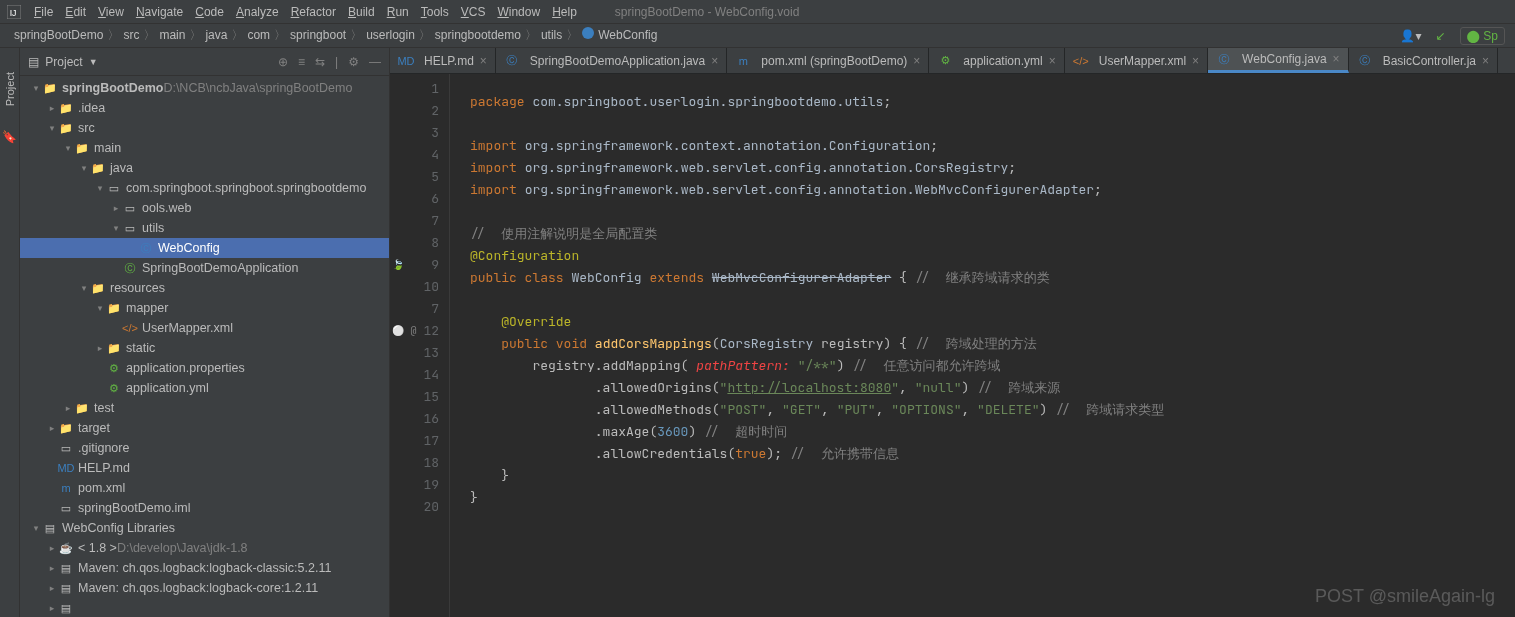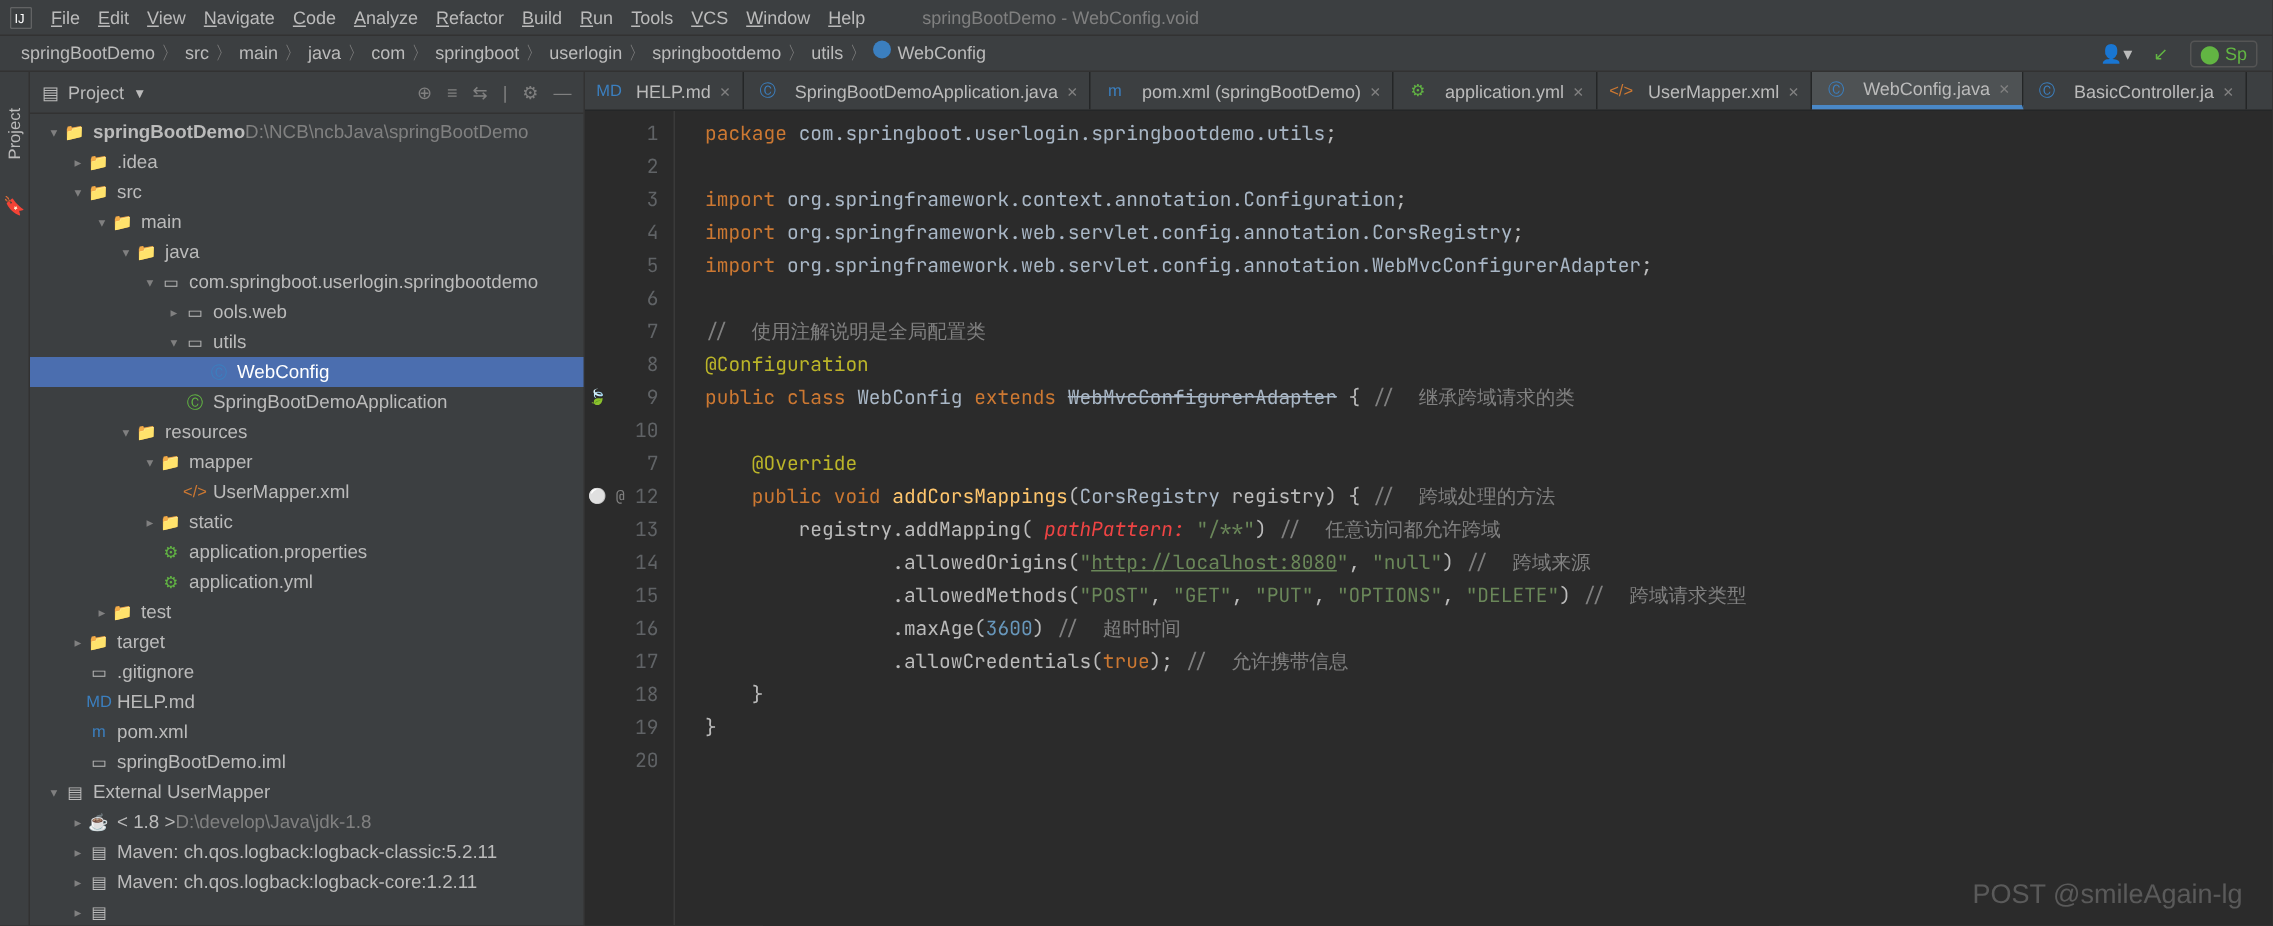--- a/index.html
+++ b/index.html
@@ -127,21 +127,21 @@
     gap:6px;
     border-right:1px solid var(--tab-border);
     white-space:nowrap;
     color: var(--text);
     font-size:12px;
   }
   .tab.active { background:#4e5254; border-bottom:3px solid #4a88c7; }
   .tab .close { color: var(--text-dim); font-size:12px; }
   .code-wrap { flex:1; display:flex; overflow:auto; font-family: "JetBrains Mono","Consolas",monospace; font-size:13px; line-height:22px;}
   .gutter-area { width:60px; background: var(--bg-editor); border-right:1px solid #3a3a3a; text-align:right; color:#606366; padding:4px 10px 4px 4px; position:relative;}
-  .code { flex:1; padding:4px 16px 4px 20px; white-space:pre; background: var(--bg-editor);}
+  .code { flex:1; padding:4px 16px 4px 20px; white-space:pre; background: var(--bg-editor); margin-top: 13px;}
   .kw { color: var(--orange); }
   .str { color: var(--green); }
   .num { color: var(--blue); }
   .ann { color: var(--yellow); }
   .cm { color: var(--comment); }
   .cls { color: #a9b7c6; }
   .fn { color: #ffc66d; }
   .param-hint { color: #ef4444; font-style: italic;}
   .strike { text-decoration: line-through; color:#a9b7c6;}
   .watermark {
@@ -224,21 +224,21 @@
           <span>main</span>
         </div>
         <div class="tree-row" style="padding-left: 58px;">
           <span class="tw">▾</span>
           <span class="ico" style="color: rgb(59, 127, 191);">📁</span>
           <span>java</span>
         </div>
         <div class="tree-row" style="padding-left: 74px;">
           <span class="tw">▾</span>
           <span class="ico">▭</span>
-          <span>com.springboot.userlogin.springbootdemo</span>
+          <span>com.springboot.springboot.springbootdemo</span>
         </div>
         <div class="tree-row" style="padding-left: 90px;">
           <span class="tw">▸</span>
           <span class="ico">▭</span>
           <span>ools.web</span>
         </div>
         <div class="tree-row" style="padding-left: 90px;">
           <span class="tw">▾</span>
           <span class="ico">▭</span>
           <span>utils</span>
@@ -309,21 +309,21 @@
           <span>pom.xml</span>
         </div>
         <div class="tree-row" style="padding-left: 26px;">
           <span class="tw"></span>
           <span class="ico">▭</span>
           <span>springBootDemo.iml</span>
         </div>
         <div class="tree-row" style="padding-left: 10px;">
           <span class="tw">▾</span>
           <span class="ico">▤</span>
-          <span>External UserMapper</span>
+          <span>WebConfig Libraries</span>
         </div>
         <div class="tree-row" style="padding-left: 26px;">
           <span class="tw">▸</span>
           <span class="ico">☕</span>
           <span>&lt; 1.8 &gt;</span>
           <span class="dim">  D:\develop\Java\jdk-1.8</span>
         </div>
         <div class="tree-row" style="padding-left: 26px;">
           <span class="tw">▸</span>
           <span class="ico">▤</span>

